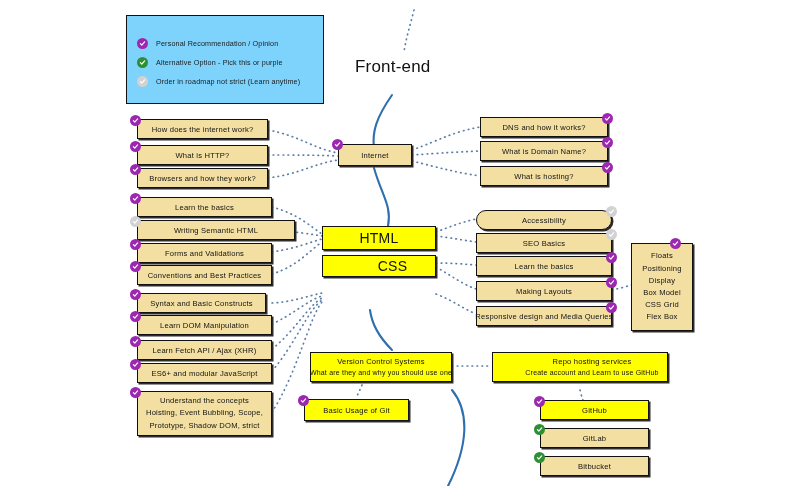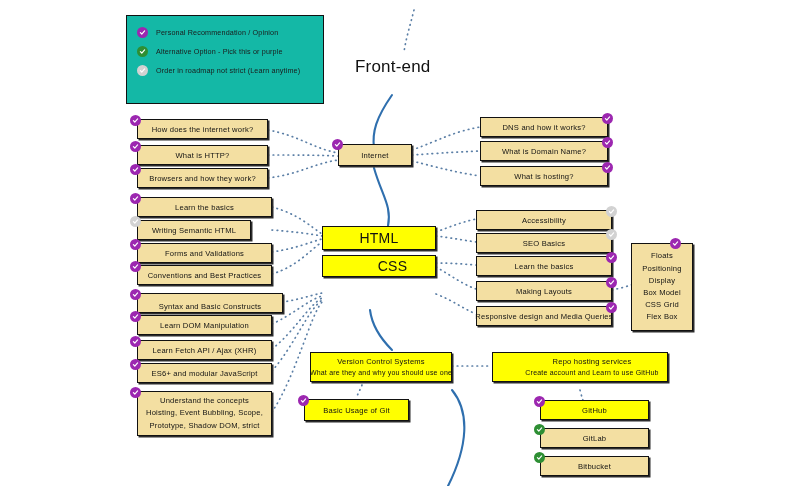--- a/index.html
+++ b/index.html
@@ -13,22 +13,22 @@
   #root{position:relative;width:800px;height:486px;}
 
   
   .layer{position:absolute;left:0;top:0;width:800px;height:486px;pointer-events:none;}
   #spine-layer{z-index:1;}
   #conn-layer{z-index:2;}
 
   
   #legend{
     position:absolute;left:126px;top:15px;width:198px;height:89px;
-    border:1.5px solid #111;background:#14b8a6;z-index:6;
-    box-sizing:border-box;padding:7px 0 0 10px;
+    border:1.5px solid #111;background:#7dd3fc;z-index:6;
+    box-sizing:border-box;padding:18px 0 0 10px;
   }
   .legend-row{display:flex;align-items:center;height:19px;}
   .legend-label{
     font-size:7.2px;color:#1b1b1b;margin-left:8px;letter-spacing:.15px;
     white-space:nowrap;
   }
 
   
   .badge{
     width:11px;height:11px;border-radius:50%;
@@ -222,21 +222,21 @@
 
   <div class="node" style="left:137px;top:197px;width:135px;height:20px;">
     <span class="line">Learn the basics</span>
   </div>
   <div class="node-badge badge purple" style="left:130px;top:193px;">
     <svg width="7" height="7" viewBox="0 0 10 10">
         <path d="M2 5.2 L4 7.2 L8 2.8" stroke="#fff" stroke-width="1.7" fill="none" stroke-linecap="round" stroke-linejoin="round"></path>
       </svg>
   </div>
 
-  <div class="node" style="left:137px;top:220px;width:114px;height:20px;">
+  <div class="node" style="left:137px;top:220px;width:158px;height:20px;">
     <span class="line">Writing Semantic HTML</span>
   </div>
   <div class="node-badge badge grey" style="left:130px;top:216px;">
     <svg width="7" height="7" viewBox="0 0 10 10">
         <path d="M2 5.2 L4 7.2 L8 2.8" stroke="#fff" stroke-width="1.7" fill="none" stroke-linecap="round" stroke-linejoin="round"></path>
       </svg>
   </div>
 
   <div class="node" style="left:137px;top:243px;width:135px;height:20px;">
     <span class="line">Forms and Validations</span>
@@ -249,21 +249,21 @@
 
   <div class="node" style="left:137px;top:265px;width:135px;height:20px;">
     <span class="line">Conventions and Best Practices</span>
   </div>
   <div class="node-badge badge purple" style="left:130px;top:261px;">
     <svg width="7" height="7" viewBox="0 0 10 10">
         <path d="M2 5.2 L4 7.2 L8 2.8" stroke="#fff" stroke-width="1.7" fill="none" stroke-linecap="round" stroke-linejoin="round"></path>
       </svg>
   </div>
 
-  <div class="node" style="left:137px;top:293px;width:146px;height:20px;justify-content:flex-end;">
+  <div class="node" style="left:137px;top:293px;width:129px;height:20px;">
     <span class="line">Syntax and Basic Constructs</span>
   </div>
   <div class="node-badge badge purple" style="left:130px;top:289px;">
     <svg width="7" height="7" viewBox="0 0 10 10">
         <path d="M2 5.2 L4 7.2 L8 2.8" stroke="#fff" stroke-width="1.7" fill="none" stroke-linecap="round" stroke-linejoin="round"></path>
       </svg>
   </div>
 
   <div class="node" style="left:137px;top:315px;width:135px;height:20px;">
     <span class="line">Learn DOM Manipulation</span>
@@ -296,21 +296,21 @@
     <span class="line">Understand the concepts</span>
     <span class="line">Hoisting, Event Bubbling, Scope,</span>
     <span class="line">Prototype, Shadow DOM, strict</span>
   </div>
   <div class="node-badge badge purple" style="left:130px;top:387px;">
     <svg width="7" height="7" viewBox="0 0 10 10">
         <path d="M2 5.2 L4 7.2 L8 2.8" stroke="#fff" stroke-width="1.7" fill="none" stroke-linecap="round" stroke-linejoin="round"></path>
       </svg>
   </div>
 
-  <div class="node" style="left:476px;top:210px;width:136px;height:20px;">
+  <div class="node" style="left:476px;top:210px;width:136px;height:20px;border-radius:10px;">
     <span class="line">Accessibility</span>
   </div>
   <div class="node-badge badge grey" style="left:606px;top:206px;">
     <svg width="7" height="7" viewBox="0 0 10 10">
         <path d="M2 5.2 L4 7.2 L8 2.8" stroke="#fff" stroke-width="1.7" fill="none" stroke-linecap="round" stroke-linejoin="round"></path>
       </svg>
   </div>
 
   <div class="node" style="left:476px;top:233px;width:136px;height:20px;">
     <span class="line">SEO Basics</span>

